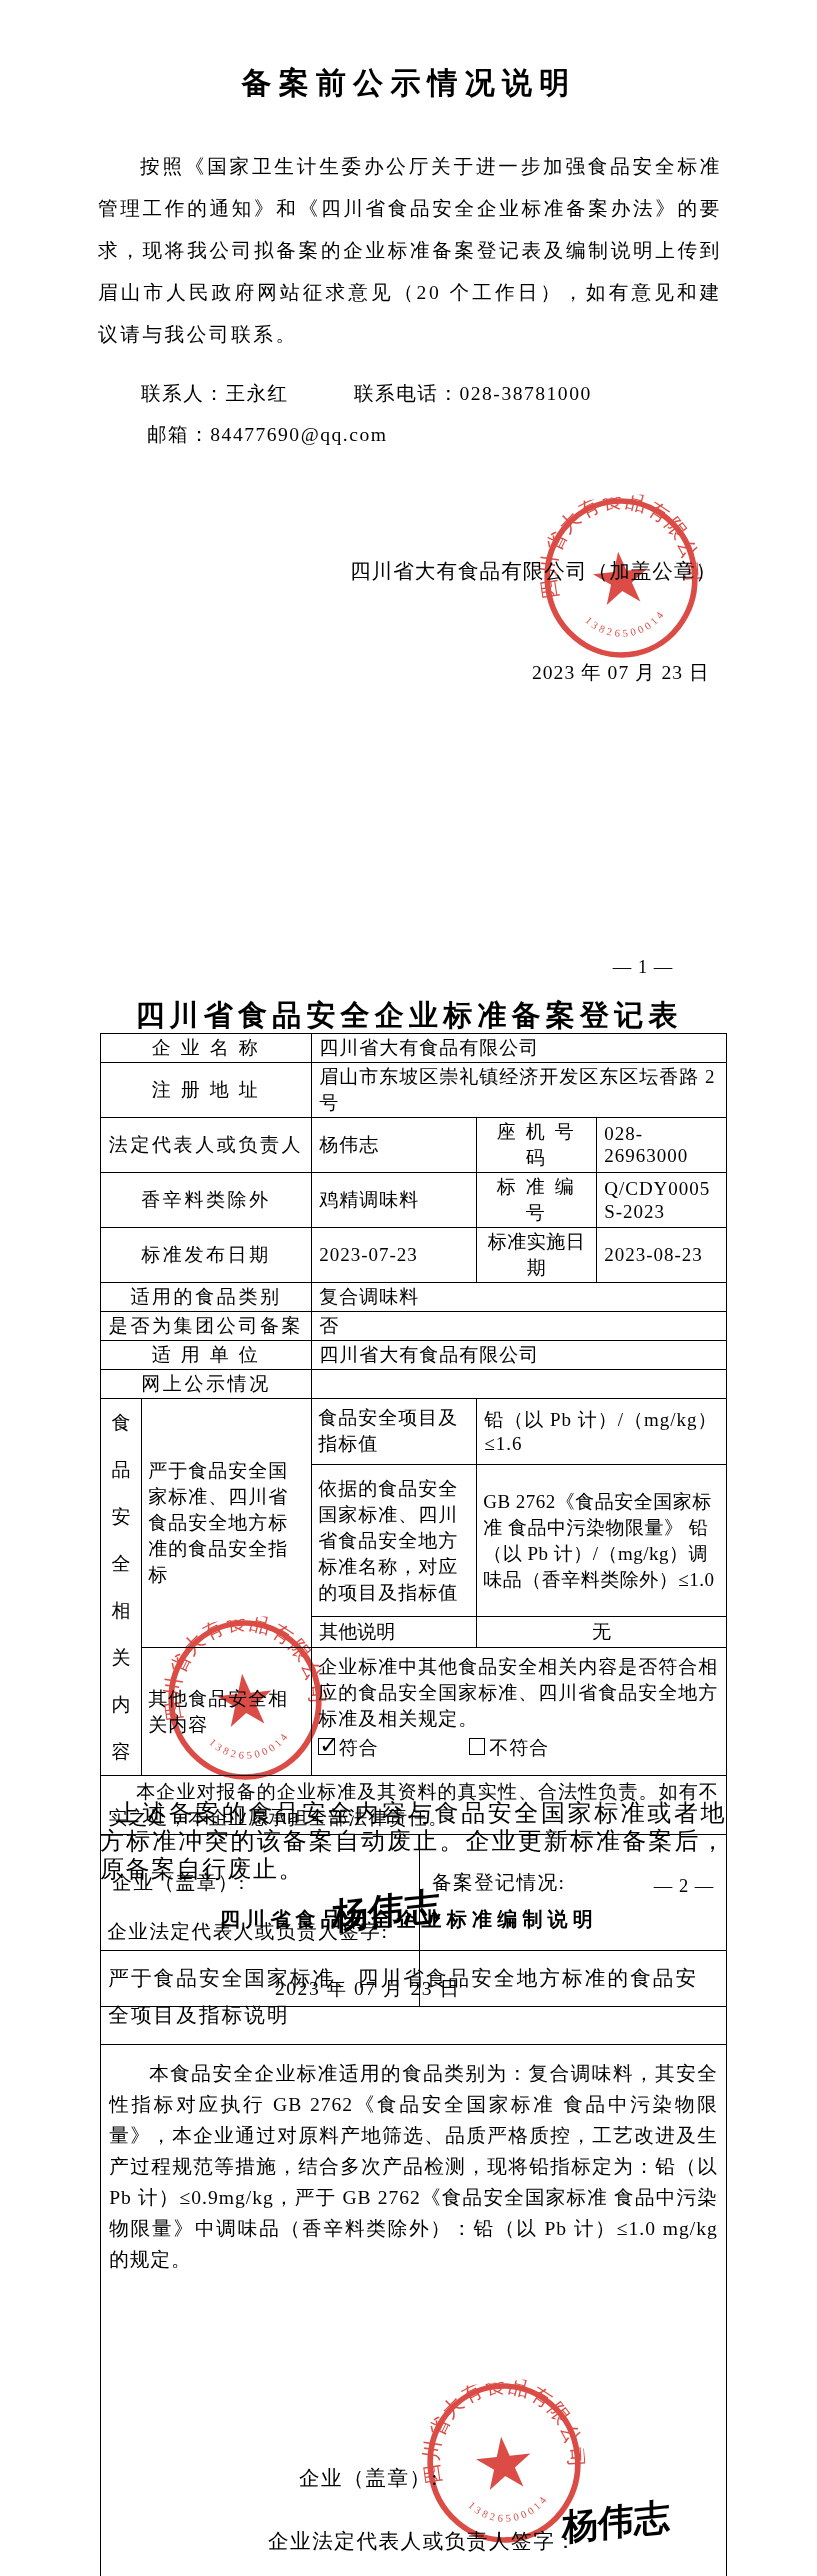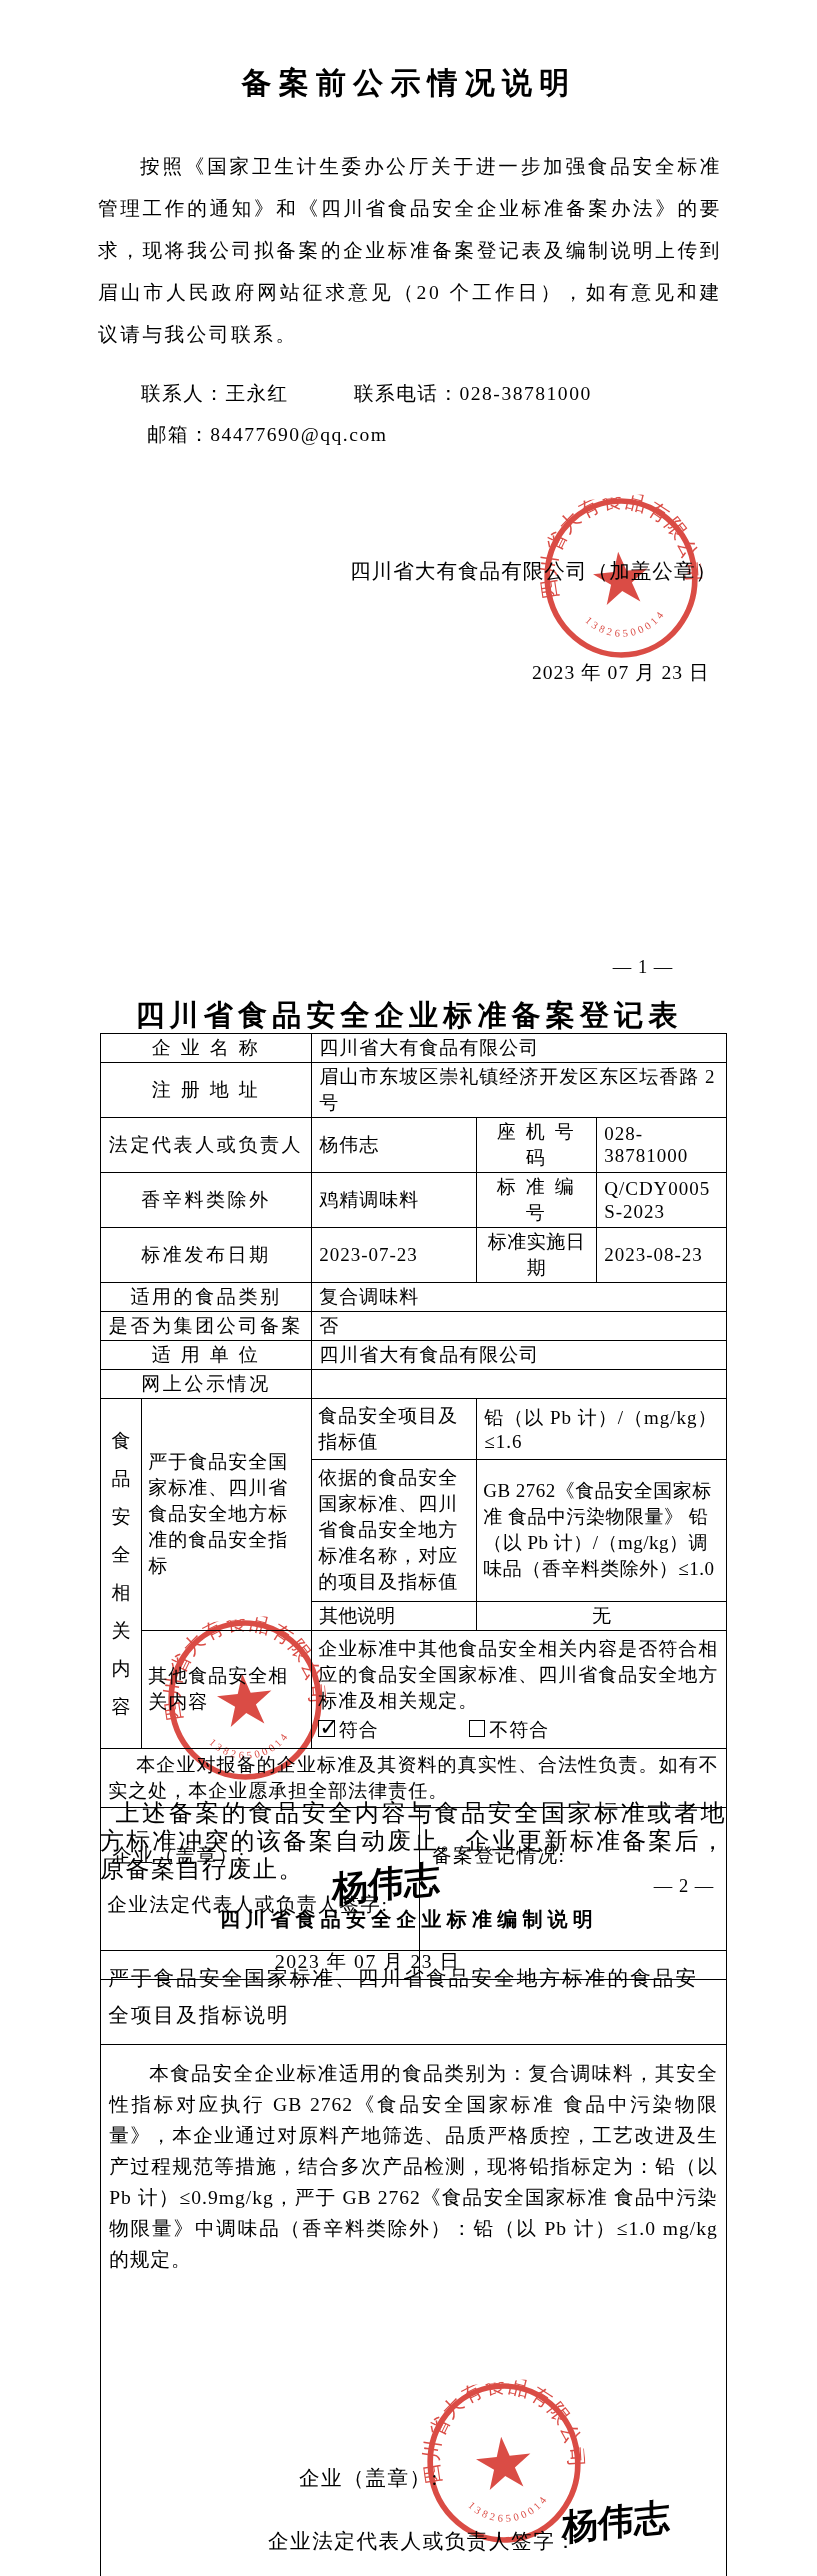--- a/index.html
+++ b/index.html
@@ -65,21 +65,21 @@
   }
   td.lbl{text-align:center;letter-spacing:2.6px;padding:1px 3.1px;}
   td.val{text-align:left;padding-left:9.3px;letter-spacing:1px;}
   #tbl2{left:100px;top:1033px;}
   #tbl3{left:100px;top:1950px;}
   td.small-lh{line-height:26px;}
   td.center{text-align:center;}
   .vertcell{padding:0 !important;vertical-align:middle;}
   .vert{
     width:20.6px;margin:0 auto;
-    font-size:19px;line-height:38px;letter-spacing:0;
+    font-size:19px;line-height:47px;letter-spacing:0;
     word-break:break-all;text-align:center;
   }
   .seal-row-td{position:relative;padding:0 !important;height:171px;}
   .seal-split{position:absolute;left:318px;top:0;bottom:0;width:0;border-left:1.5px solid #000;}
   .in-seal{position:absolute;font-size:19.6px;letter-spacing:1.5px;white-space:nowrap;}
   .sign-name{
     font-size:36px;font-weight:bold;letter-spacing:0;
     transform:rotate(-6deg) skewX(-6deg);
     font-family:"Liberation Serif",serif;
     white-space:nowrap;
@@ -165,21 +165,21 @@
       <td class="val" colspan="3">四川省大有食品有限公司</td>
     </tr>
     <tr style="height:26px">
       <td class="lbl" colspan="2">注 册 地 址</td>
       <td class="val" colspan="3">眉山市东坡区崇礼镇经济开发区东区坛香路 2 号</td>
     </tr>
     <tr style="height:30px">
       <td class="lbl" colspan="2">法定代表人或负责人</td>
       <td class="val">杨伟志</td>
       <td class="lbl">座 机 号 码</td>
-      <td class="val">028-38781000</td>
+      <td class="val">028-26963000</td>
     </tr>
     <tr style="height:42px">
       <td class="lbl" colspan="2">香辛料类除外</td>
       <td class="val">鸡精调味料</td>
       <td class="lbl">标 准 编 号</td>
       <td class="val" style="word-break:break-all;line-height:23px;">Q/CDY0005S-2023</td>
     </tr>
     <tr style="height:28px">
       <td class="lbl" colspan="2">标准发布日期</td>
       <td class="val">2023-07-23</td>

